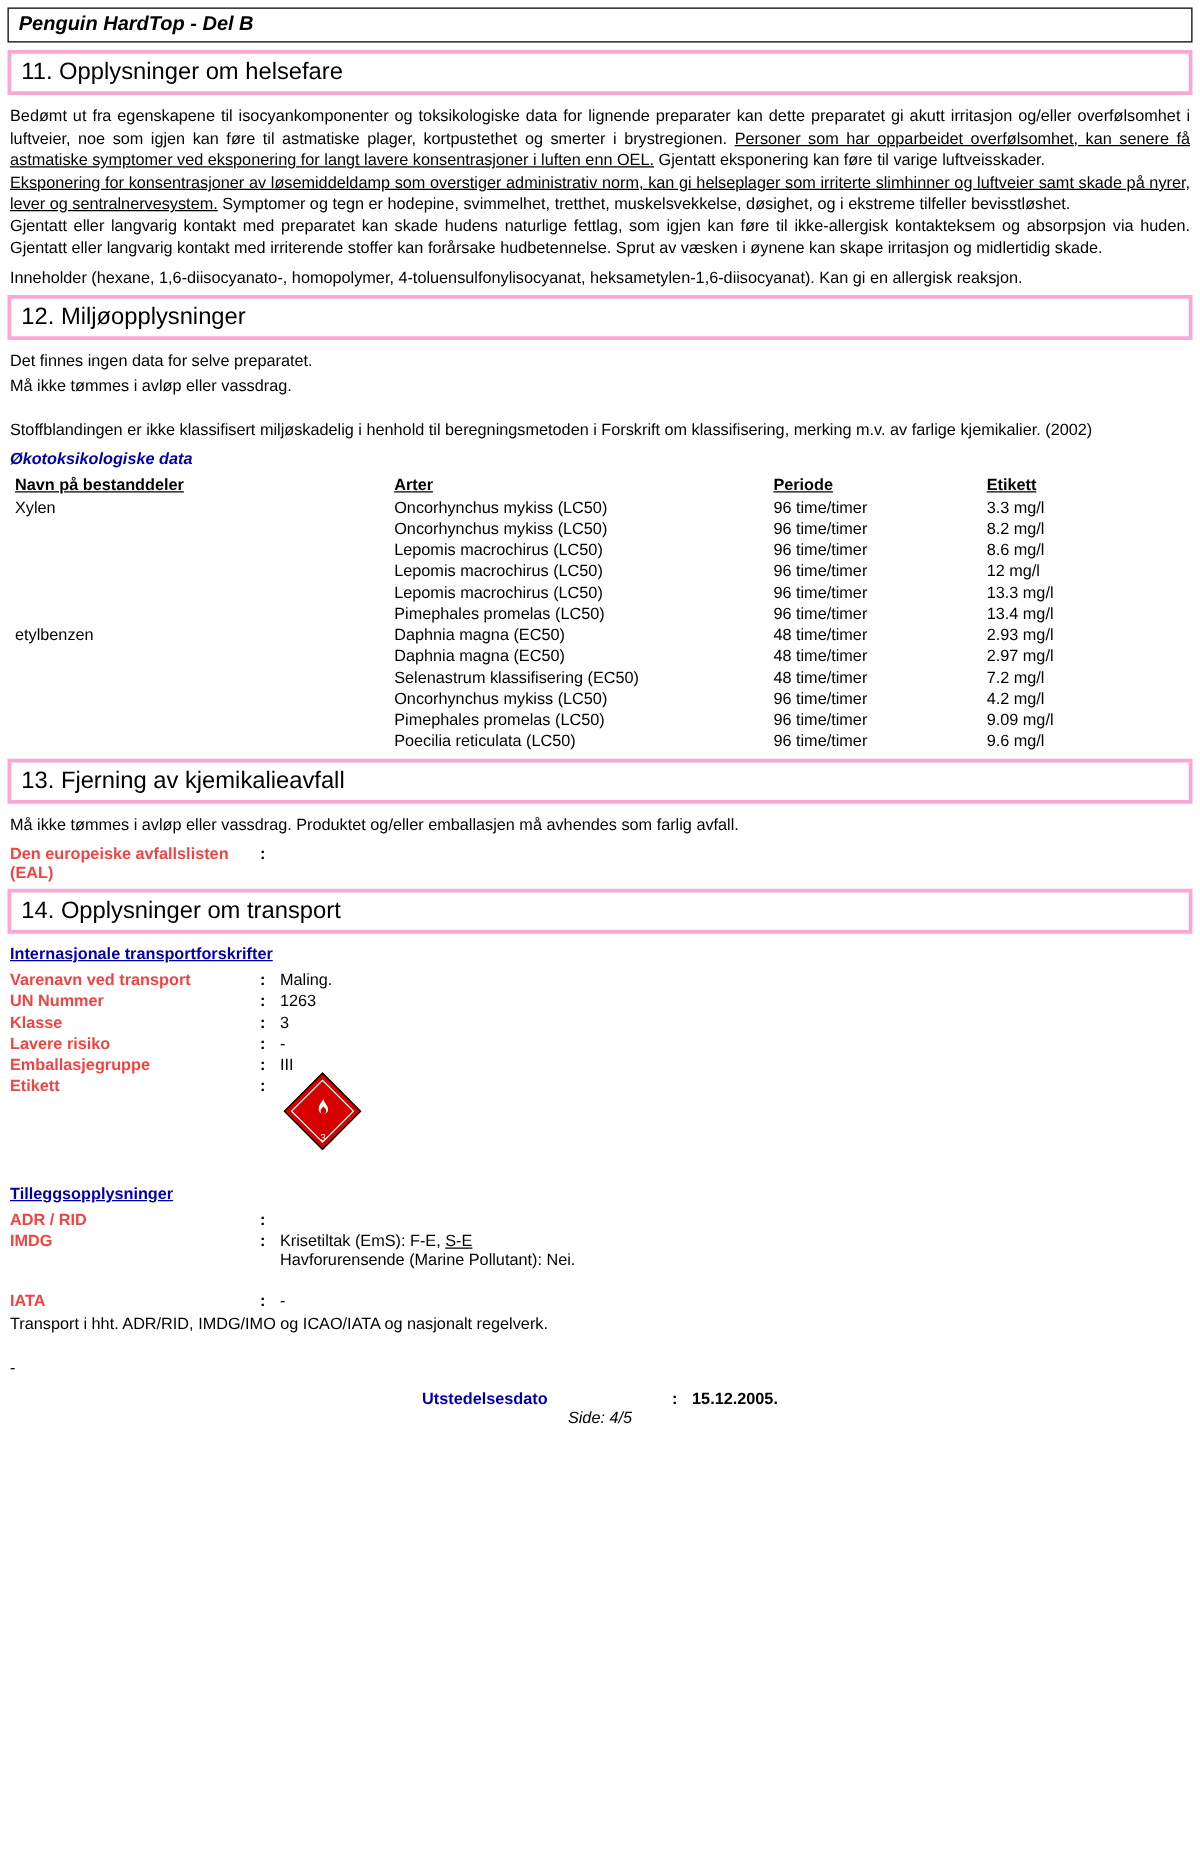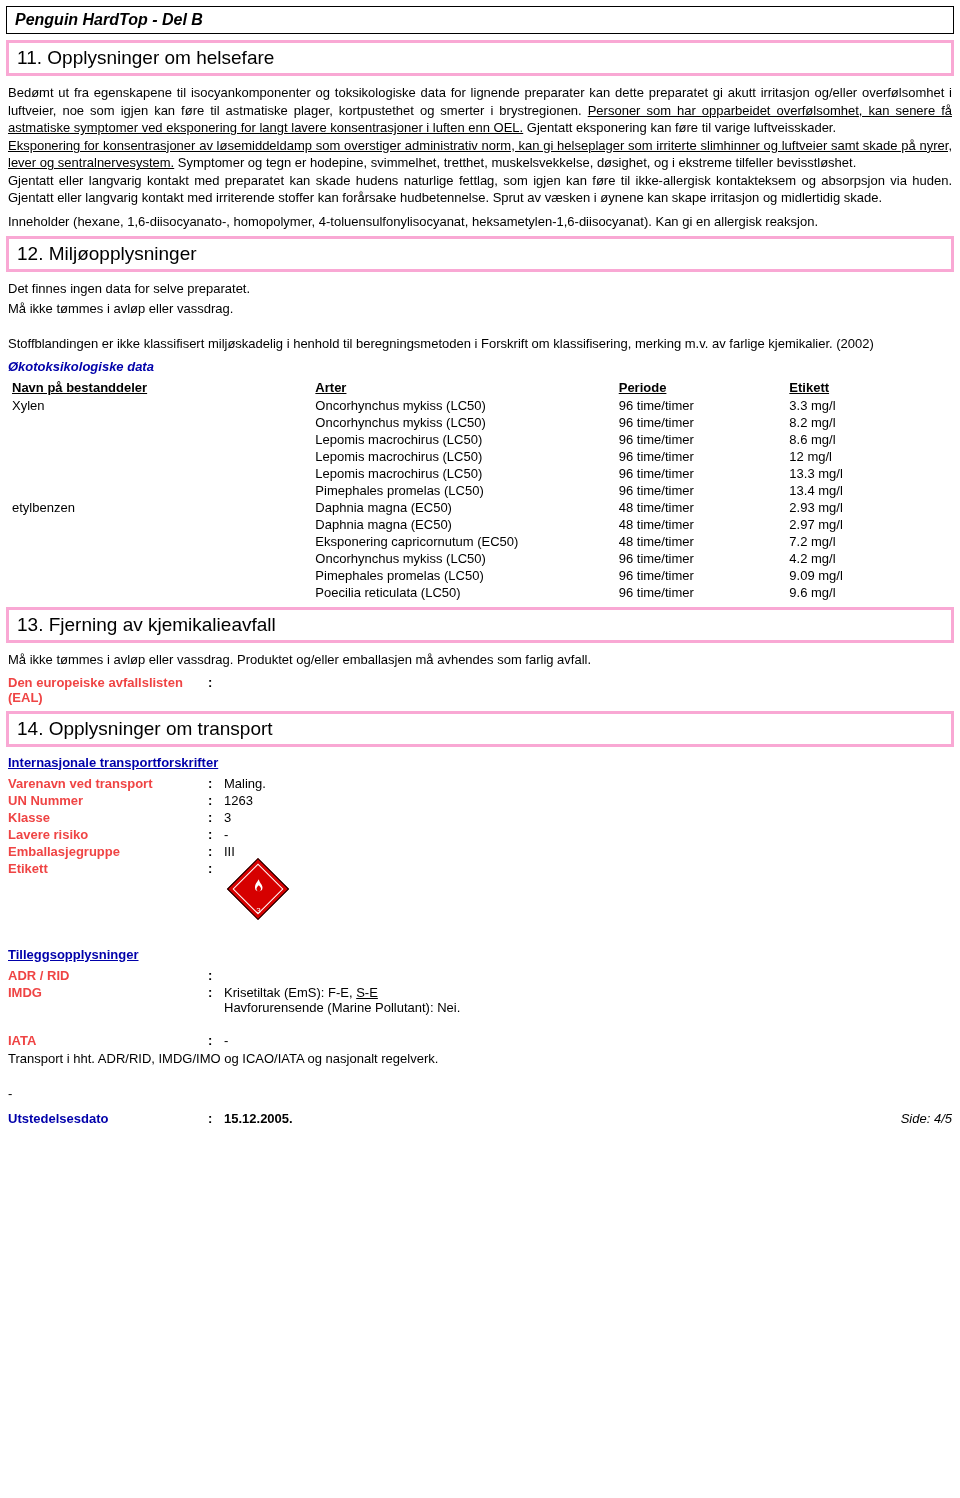--- a/index.html
+++ b/index.html
@@ -115,20 +115,21 @@
     color: #0000aa;
     font-weight: bold;
     text-decoration: underline;
     margin: 30px 2px 6px 2px;
   }
   .footer {
     display: flex;
     justify-content: space-between;
     margin: 8px 2px 16px 2px;
     align-items: center;
+    flex-direction: column;
   }
   .footer-left { display: flex; }
   .footer-label {
     color: #0000aa;
     font-weight: bold;
     width: 200px;
   }
   .footer-side {
     font-weight: normal;
     font-style: italic;
@@ -220,21 +221,21 @@
         <td>2.93 mg/l</td>
       </tr>
       <tr>
         <td></td>
         <td>Daphnia magna (EC50)</td>
         <td>48 time/timer</td>
         <td>2.97 mg/l</td>
       </tr>
       <tr>
         <td></td>
-        <td>Eksponering capricornutum (EC50)</td>
+        <td>Selenastrum klassifisering (EC50)</td>
         <td>48 time/timer</td>
         <td>7.2 mg/l</td>
       </tr>
       <tr>
         <td></td>
         <td>Oncorhynchus mykiss (LC50)</td>
         <td>96 time/timer</td>
         <td>4.2 mg/l</td>
       </tr>
       <tr>

